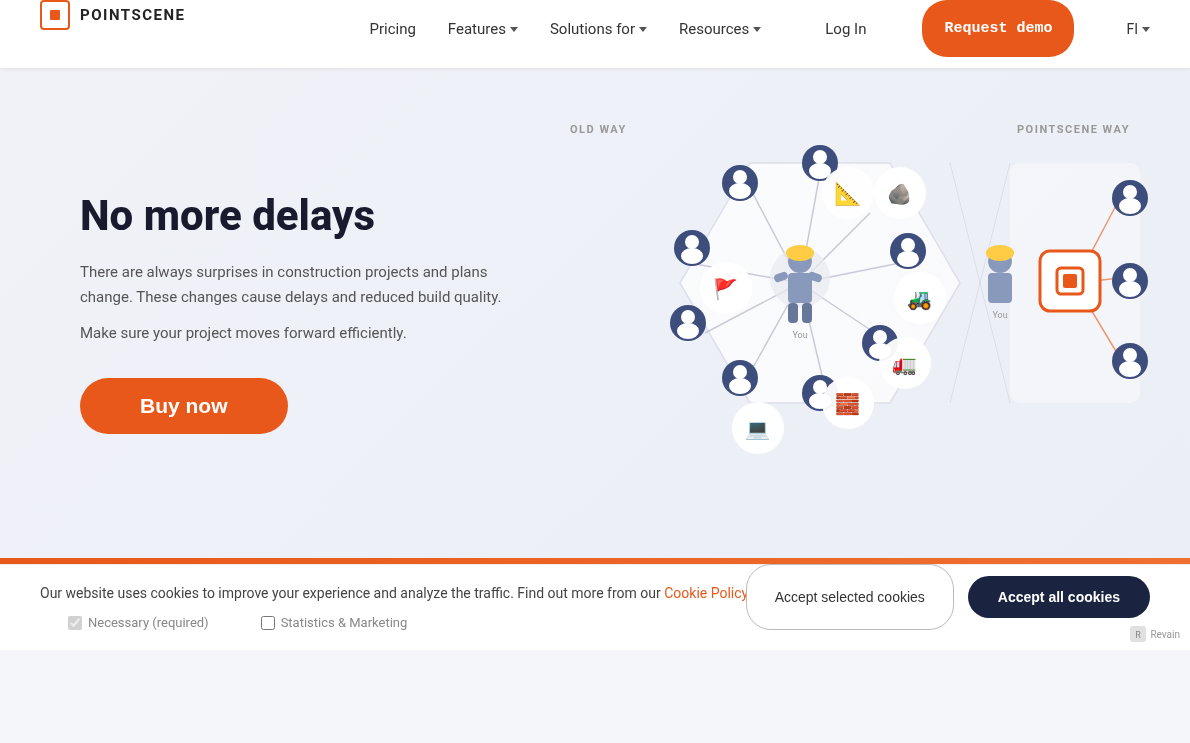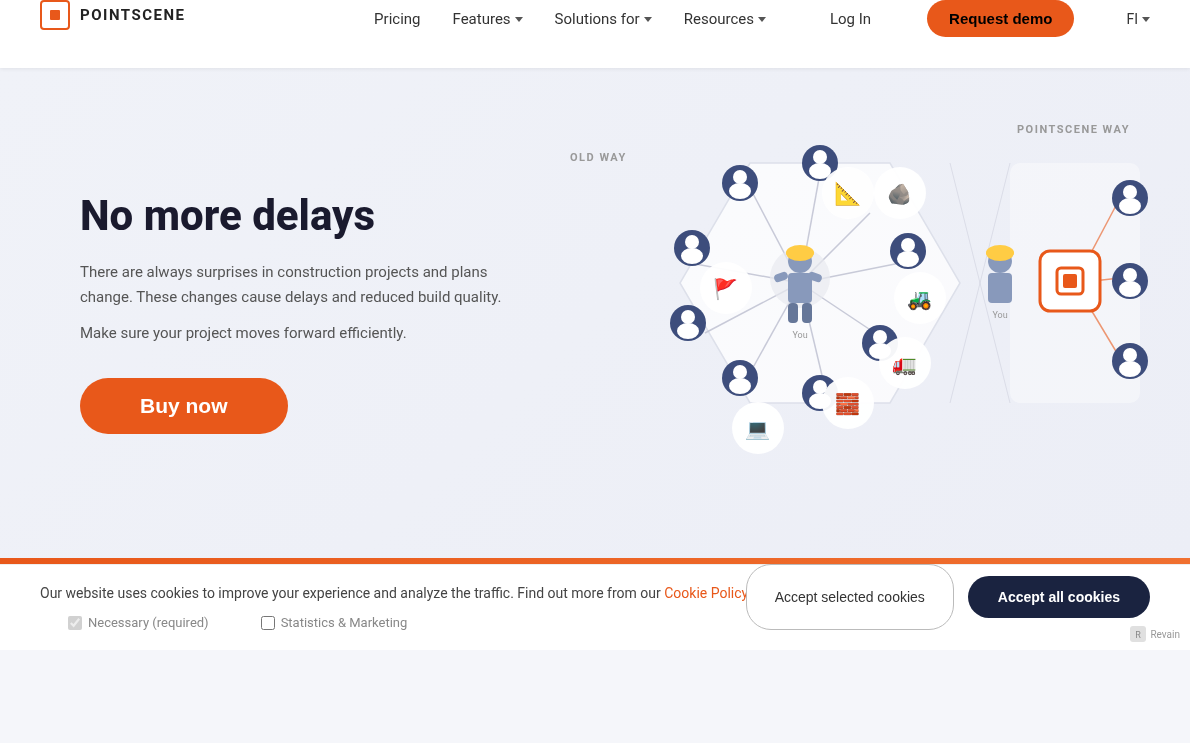--- a/index.html
+++ b/index.html
@@ -67,28 +67,29 @@
       margin-top: 1px;
     }
     .nav-login {
       font-size: 15px;
       color: #333;
       cursor: pointer;
       margin-left: 32px;
     }
     .btn-demo {
       background: #e8581a;
-      color: #000000;
+      color: #ffffff;
       border: none;
       border-radius: 25px;
-      padding: 10px 22px;
+      padding: 20px 22px;
       font-size: 15px;
       font-weight: 600;
       cursor: pointer;
       margin-left: 24px;
+      font-family: Liberation Mono, monospace;
     }
     .lang-selector {
       display: flex;
       align-items: center;
       gap: 4px;
       margin-left: 20px;
       font-size: 14px;
       color: #333;
       cursor: pointer;
     }
@@ -148,21 +149,20 @@
 
     
     .old-way-label {
       position: absolute;
       left: 40px;
       top: 0;
       font-size: 11px;
       font-weight: 700;
       letter-spacing: 1.5px;
       color: #999;
-      margin-top: 28px;
     }
     .pointscene-way-label {
       position: absolute;
       right: 20px;
       top: 0;
       font-size: 11px;
       font-weight: 700;
       letter-spacing: 1.5px;
       color: #999;
     }

